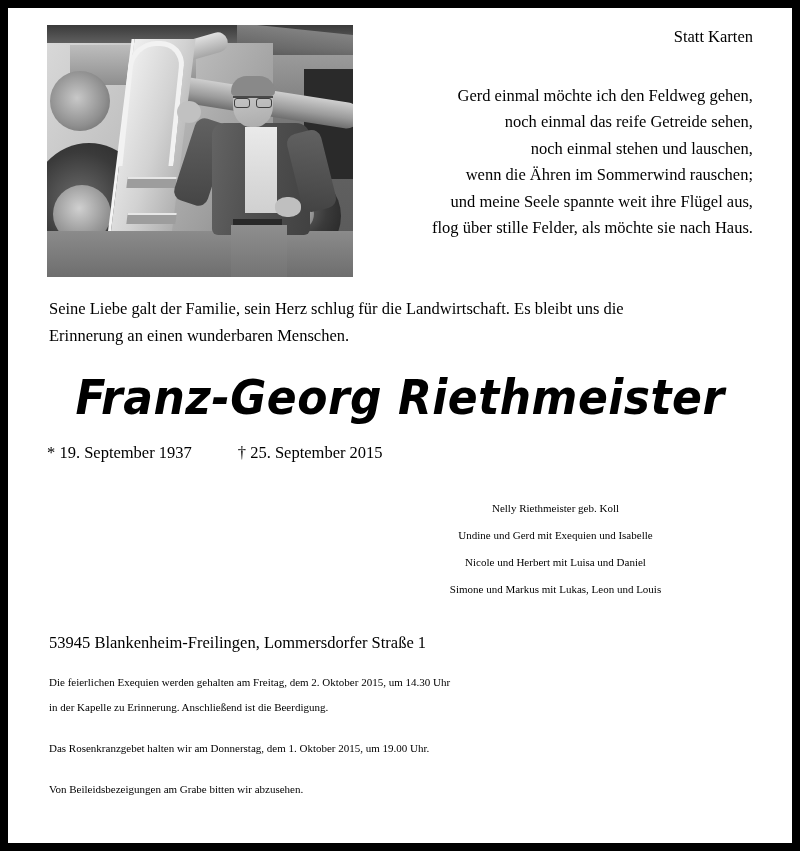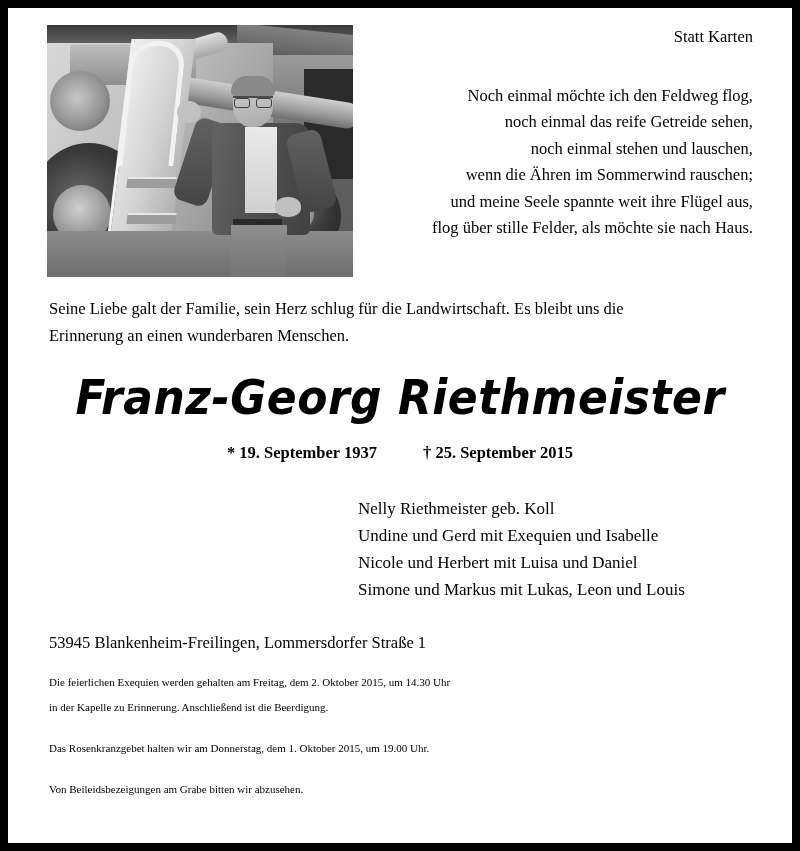--- a/index.html
+++ b/index.html
@@ -279,32 +279,31 @@
     line-height: 1.05;
     letter-spacing: 0.5px;
     transform: scaleY(1.08);
     transform-origin: center top;
   }
 
   
   .dates {
     margin: 24px 0 0 0;
     display: flex;
-    justify-content: center;
     gap: 46px;
     font-size: 16.5px;
-    font-weight: bold;
   }
 
   
   .family {
     margin: 32px 0 12px 0;
     padding-left: 311px;
-    font-size: 17px;
+    font-size: 11px;
     line-height: 27px;
+    text-align: center;
   }
   .family div { white-space: nowrap; }
 
   
   .address {
     margin: 30px 0 0 2px;
     font-size: 16.5px;
   }
   .notice {
     margin: 17px 0 0 2px;
@@ -354,21 +353,21 @@
             <div class="ph-legs"></div>
             <div class="ph-head"></div>
             <div class="ph-hair"></div>
             <div class="ph-glasses"></div>
           </div>
         </div>
       </div>
 
       <div class="poem-col">
         <p class="statt">Statt Karten</p>
-        <p class="poem-line">Noch einmal möchte ich den Feldweg flog,</p>
+        <p class="poem-line">Gerd einmal möchte ich den Feldweg gehen,</p>
         <p class="poem-line">noch einmal das reife Getreide sehen,</p>
         <p class="poem-line">noch einmal stehen und lauschen,</p>
         <p class="poem-line">wenn die Ähren im Sommerwind rauschen;</p>
         <p class="poem-line">und meine Seele spannte weit ihre Flügel aus,</p>
         <p class="poem-line">flog über stille Felder, als möchte sie nach Haus.</p>
       </div>
     </div>
 
     <div class="tribute">
       <div>Seine Liebe galt der Familie, sein Herz schlug für die Landwirtschaft. Es bleibt uns die</div>

